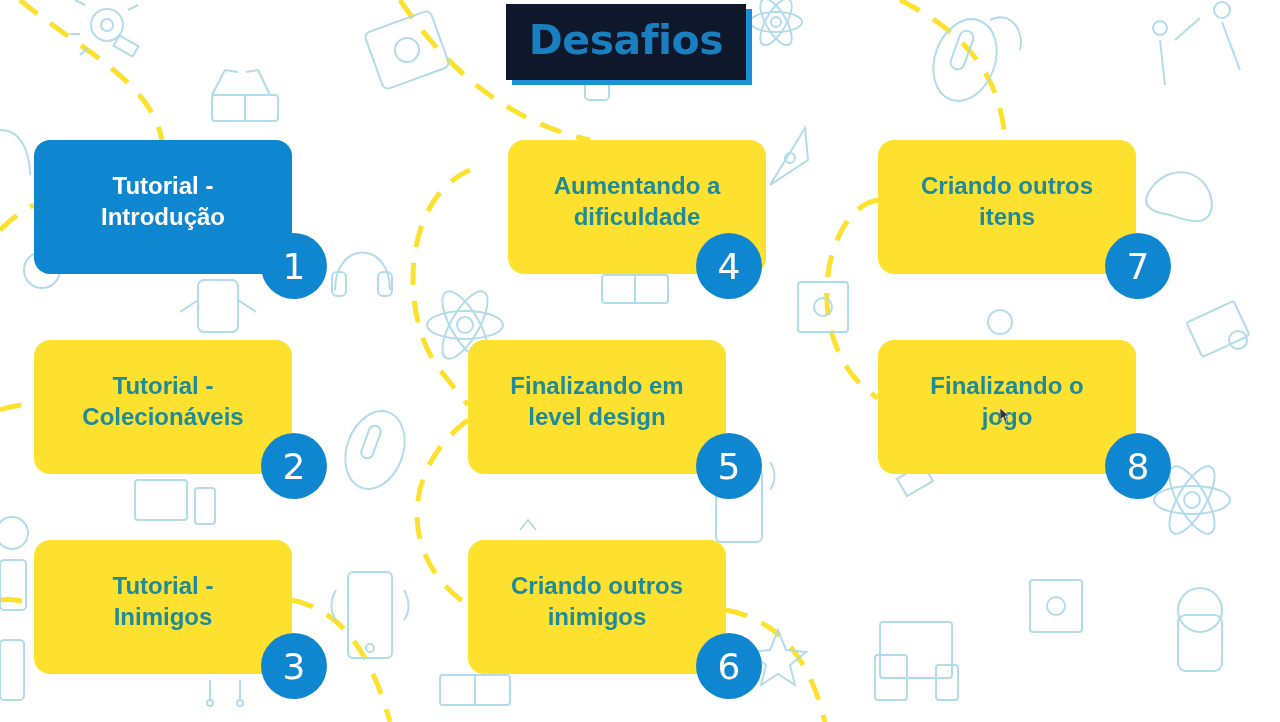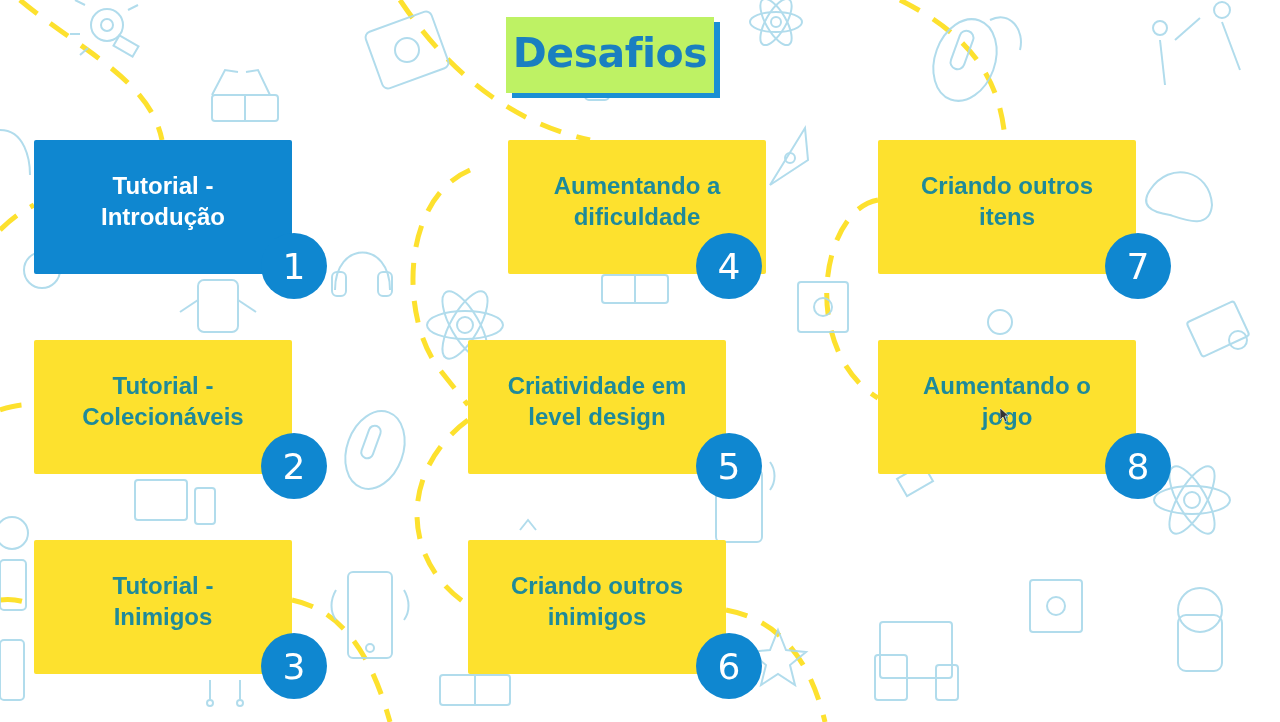--- a/index.html
+++ b/index.html
@@ -3,32 +3,32 @@
   <meta charset="utf-8">
   <style>
     html, body { margin:0; padding:0; }
     body {
       width:1280px; height:722px; overflow:hidden; position:relative;
       background:#ffffff;
       font-family: "Liberation Sans", sans-serif;
     }
     .bg-layer { position:absolute; left:0; top:0; width:1280px; height:722px; pointer-events:none; }
     .title-box {
-      position:absolute; left:506px; top:17px; width:208px; height:76px;
-      background:#bef264;
+      position:absolute; left:506px; top:4px; width:240px; height:76px;
+      background:#0f172a;
       box-shadow: 6px 5px 0 #1a8fd4;
       display:flex; align-items:center; justify-content:center;
     }
     .title-text {
       color:#1a7fc0; font-weight:bold; font-size:41px;
       font-family: "DejaVu Sans", sans-serif; letter-spacing:-0.5px;
       margin-top:-5px;
     }
     .card {
-      position:absolute; width:258px; height:134px; border-radius:2px;
+      position:absolute; width:258px; height:134px; border-radius:16px;
       background:#fde12e; display:flex; align-items:center; justify-content:center;
       text-align:center; cursor:pointer;
     }
     .card.active { background:#0f87d0; }
     .card-label {
       color:#1e8a9a; font-weight:bold; font-size:24px; line-height:31px;
       margin-top:-12px; white-space:pre-line;
     }
     .card.active .card-label { color:#ffffff; }
     .badge {
@@ -221,38 +221,38 @@
 </div>
 <div class="badge" style="left:261px; top:633px;">3</div>
 
 <div class="card" style="left:468px; top:140px;margin-left:40px;">
   <span class="card-label">Aumentando a
 dificuldade</span>
 </div>
 <div class="badge" style="left:696px; top:233px;">4</div>
 
 <div class="card" style="left:468px; top:340px;">
-  <span class="card-label">Criatividade em
+  <span class="card-label">Finalizando em
 level design</span>
 </div>
 <div class="badge" style="left:696px; top:433px;">5</div>
 
 <div class="card" style="left:468px; top:540px;">
   <span class="card-label">Criando outros
 inimigos</span>
 </div>
 <div class="badge" style="left:696px; top:633px;">6</div>
 
 <div class="card" style="left:878px; top:140px;">
   <span class="card-label">Criando outros
 itens</span>
 </div>
 <div class="badge" style="left:1105px; top:233px;">7</div>
 
 <div class="card" style="left:878px; top:340px;">
-  <span class="card-label">Aumentando o
+  <span class="card-label">Finalizando o
 jogo</span>
 </div>
 <div class="badge" style="left:1105px; top:433px;">8</div>
 
 <svg class="cursor-icon" viewBox="0 0 10 14">
   <path d="M0 0 L0 12 L3 9 L5 14 L7 13 L5 8 L9 8 Z" fill="#333" stroke="#fff" stroke-width="0.6"></path>
 </svg>
 
 </body></html>

